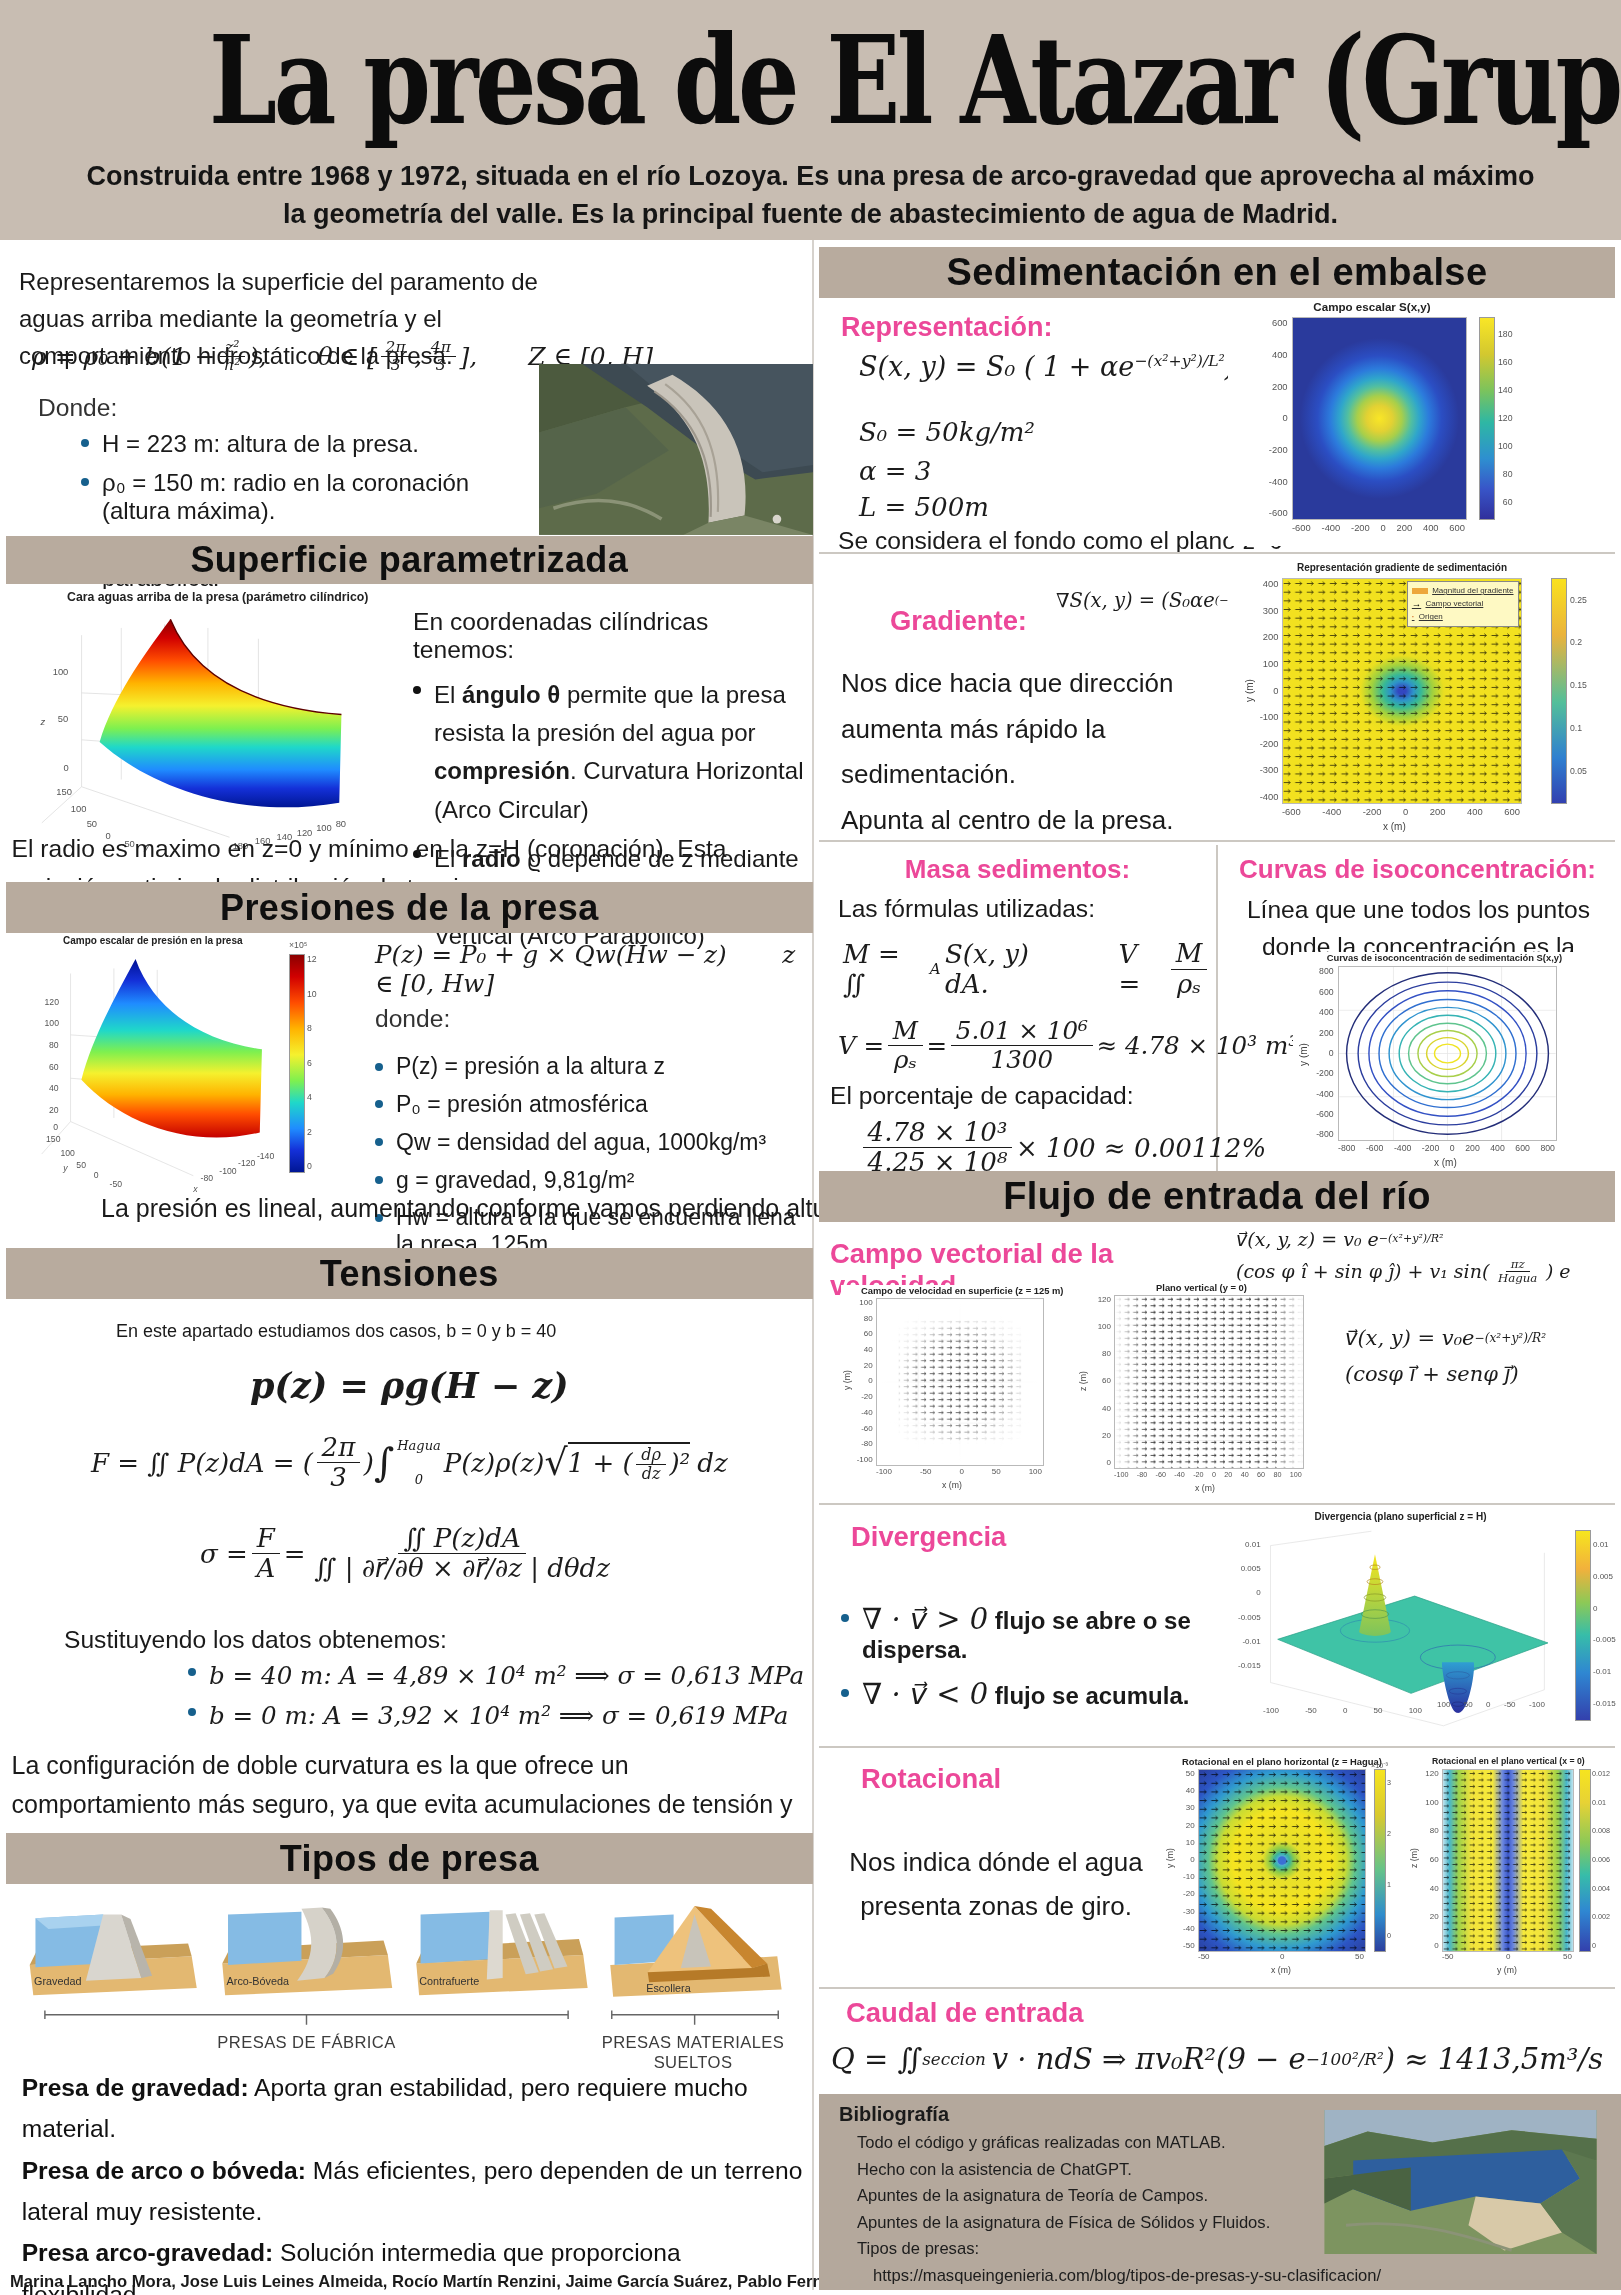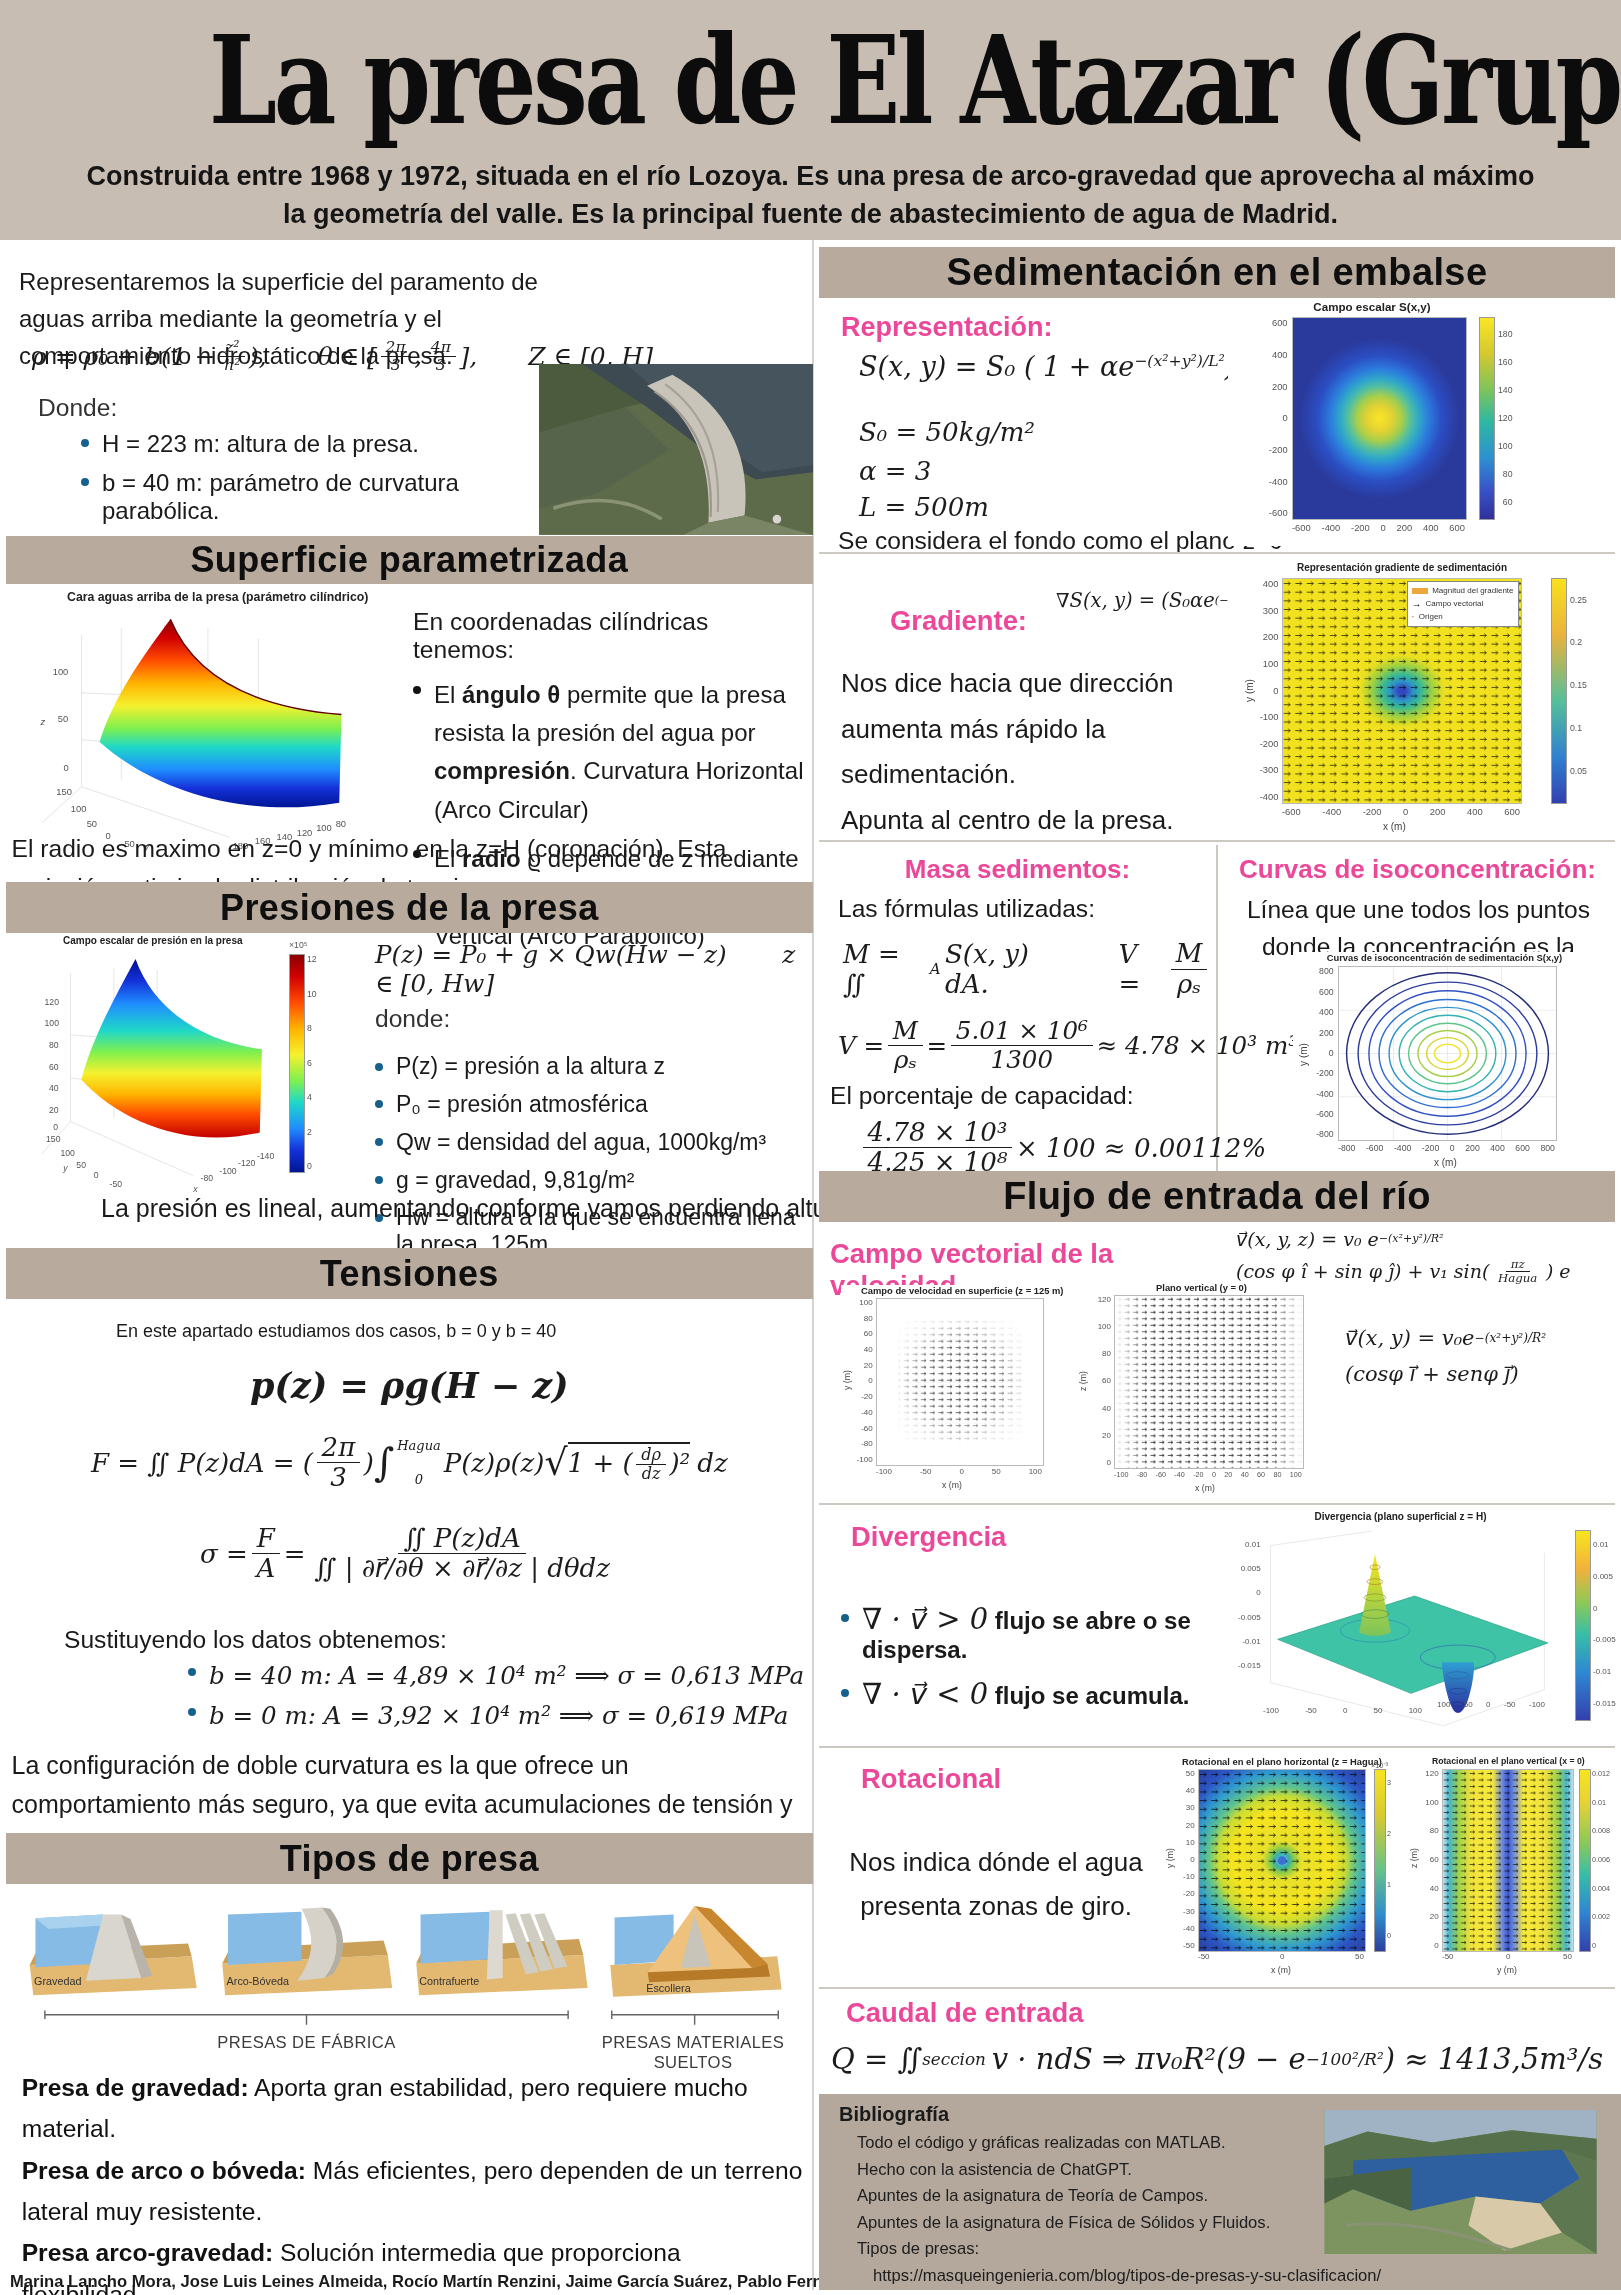--- a/index.html
+++ b/index.html
@@ -24,21 +24,21 @@
   .h2{font-weight:bold;color:#ec4899;}
   .divider{background:#ccc8c2;}
   .plot{background:#fff;}
   .pt{position:absolute;font-weight:bold;color:#222;font-size:10.8px;text-align:center;white-space:nowrap;}
   .parea{position:absolute;border:0.7px solid #b9b9b9;}
   .tick-y{position:absolute;display:flex;flex-direction:column;justify-content:space-between;align-items:flex-end;font-size:9.4px;color:#555;}
   .tick-x{position:absolute;display:flex;justify-content:space-between;font-size:9.4px;color:#555;}
   .tick-x span,.tick-y span{display:block;}
   .cb{position:absolute;width:14.4px;border:0.7px solid #9a9a9a;}
   .axl{position:absolute;font-size:10px;color:#444;}
-  .legend{position:absolute;background:#ffffff;border:0.7px solid #888;font-size:8px;color:#333;padding:2.9px 4.3px;line-height:1.5;}
+  .legend{position:absolute;background:#fef9c3;border:0.7px solid #888;font-size:8px;color:#333;padding:2.9px 4.3px;line-height:1.5;text-decoration:underline;}
   .legend .lrow{display:flex;align-items:center;gap:4.3px;white-space:nowrap;}
   .sw1{width:16px;height:6.5px;background:#eda73c;display:inline-block;}
   .sw2{font-size:9.4px;color:#000;}
   .sw3{color:#d2722e;font-weight:bold;}
   .glabel{font-size:16.6px;color:#3c3c3c;text-align:center;letter-spacing:0.4px;}
   .tipo-item{font-size:24.6px;line-height:1.68;color:#111;}
   .biblio{background:#b4a89c;}
   .biblio .bl{font-size:16.6px;color:#1d1d1d;line-height:1.6;}
 </style>
 </head>
@@ -134,20 +134,24 @@
 
   <div class="abs" style="left:38px;top:394px;font-size:24.6px;color:#333">Donde:</div>
 
   <div class="abs" style="left:81px;top:430px;width:448px">
     <div class="dotrow">
         <span class="bdot"></span>
         <span style="font-size:24px">H = 223 m: altura de la presa.</span>
       </div>
     <div class="dotrow">
         <span class="bdot"></span>
+        <span style="font-size:24px">ρ₀ = 150 m: radio en la coronación (altura máxima).</span>
+      </div>
+    <div class="dotrow">
+        <span class="bdot"></span>
         <span style="font-size:24px">b = 40 m: parámetro de curvatura parabólica.</span>
       </div>
   </div>
 
   <div class="abs" style="left:539px;top:364px;width:274px;height:171px">
     <svg width="274" height="171" viewBox="0 0 380 237">
       <rect width="380" height="237" fill="#5d6b4a"></rect>
       <polygon points="0,0 380,0 380,60 240,30 120,60 0,95" fill="#4c5a3e"></polygon>
       <polygon points="60,0 380,0 380,150 300,160 230,120 150,60 90,20" fill="#3d4a52"></polygon>
       <polygon points="120,0 380,0 380,140 310,150 250,110 180,50" fill="#46545e"></polygon>

